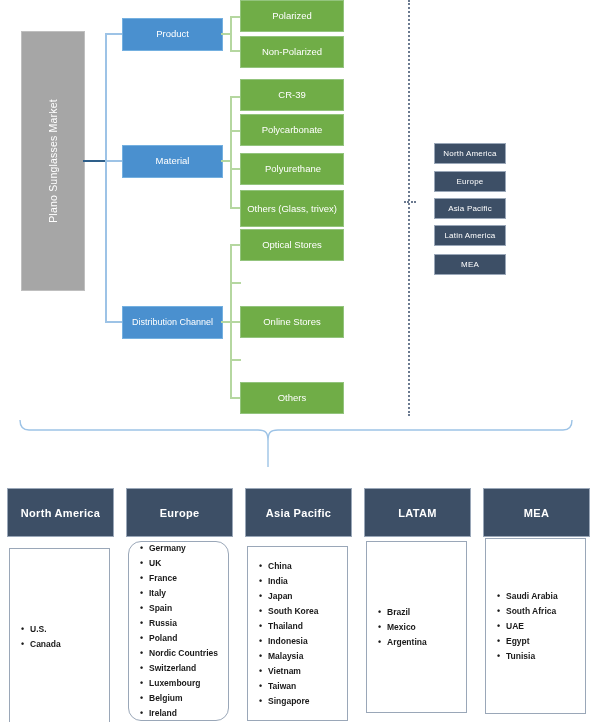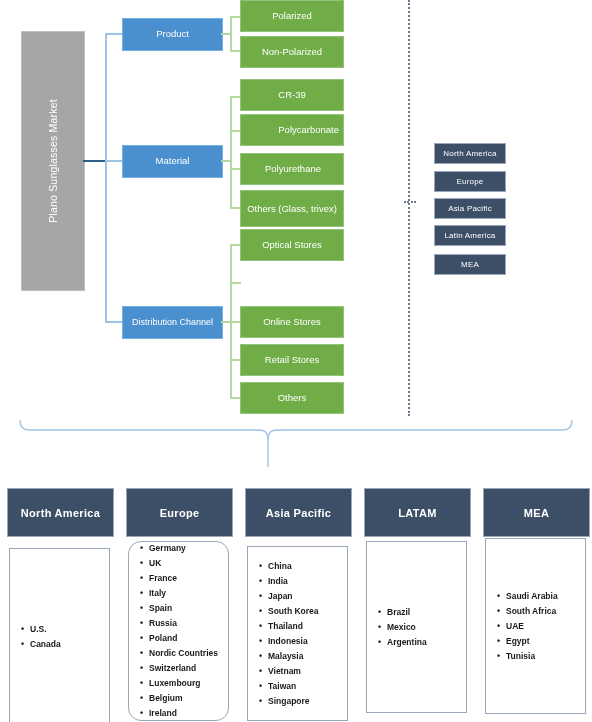--- a/index.html
+++ b/index.html
@@ -139,38 +139,35 @@
   <div class="leaf" style="top:0px;">
     <span>Polarized</span>
   </div>
   <div class="leaf" style="top:36px;">
     <span>Non-Polarized</span>
   </div>
 
   <div class="leaf" style="top:79px;">
     <span>CR-39</span>
   </div>
-  <div class="leaf" style="top:114px;justify-content:flex-end;">
+  <div class="leaf" style="top:114px;">
     <span>Polycarbonate</span>
   </div>
   <div class="leaf" style="top:153px;padding-left:6px;">
     <span>Polyurethane</span>
   </div>
   <div class="leaf" style="top:190px;height:37px;">
     <span>Others (Glass, trivex)</span>
   </div>
 
   <div class="leaf" style="top:229px;">
     <span>Optical Stores</span>
   </div>
   <div class="leaf" style="top:306px;">
     <span>Online Stores</span>
-  </div>
-  <div class="leaf" style="top:344px;">
-    <span>Retail Stores</span>
   </div>
   <div class="leaf" style="top:382px;">
     <span>Others</span>
   </div>
 
   <div class="dotted"></div>
   <div class="dotted-stub"></div>
 
   <div class="chip" style="left:434px;top:143px;">
     <span>North America</span>

